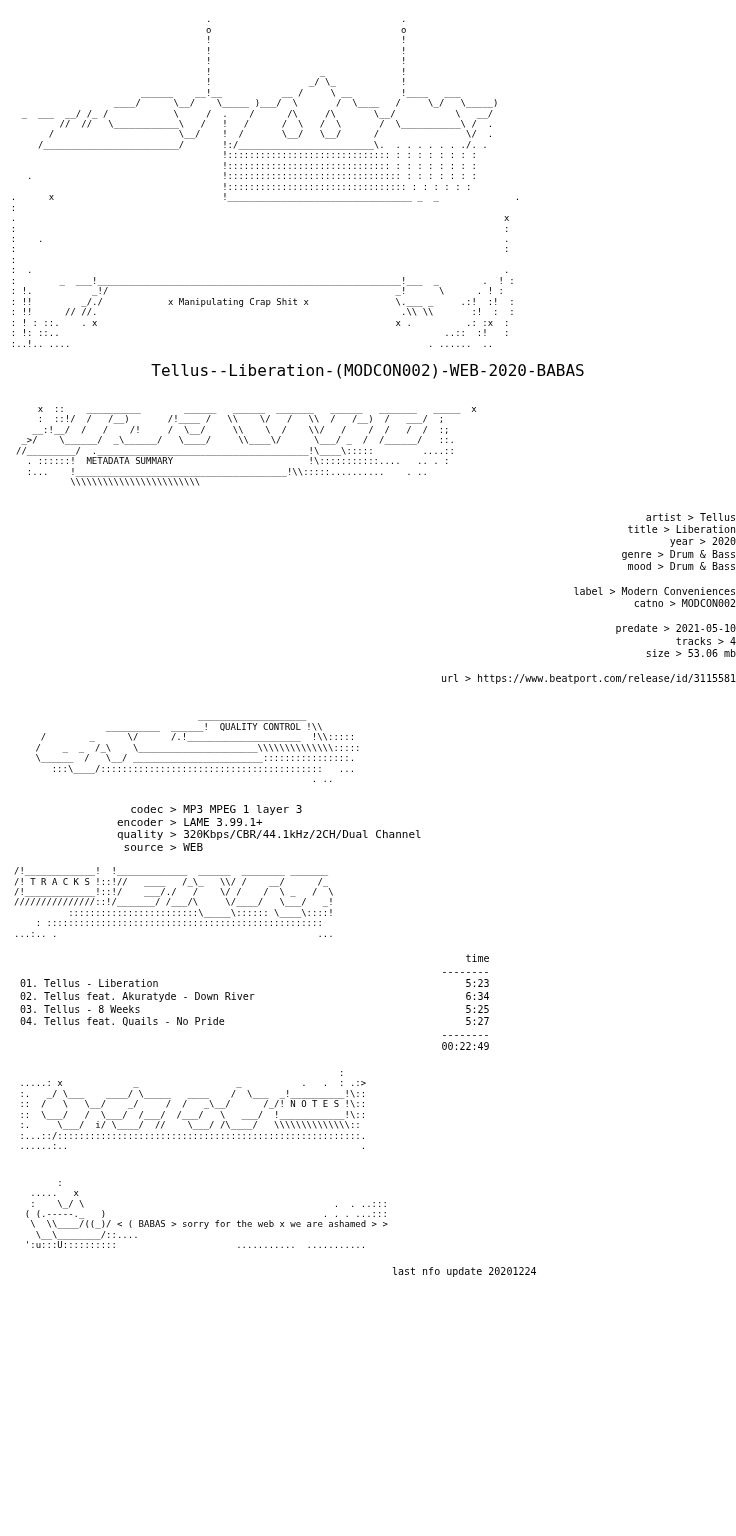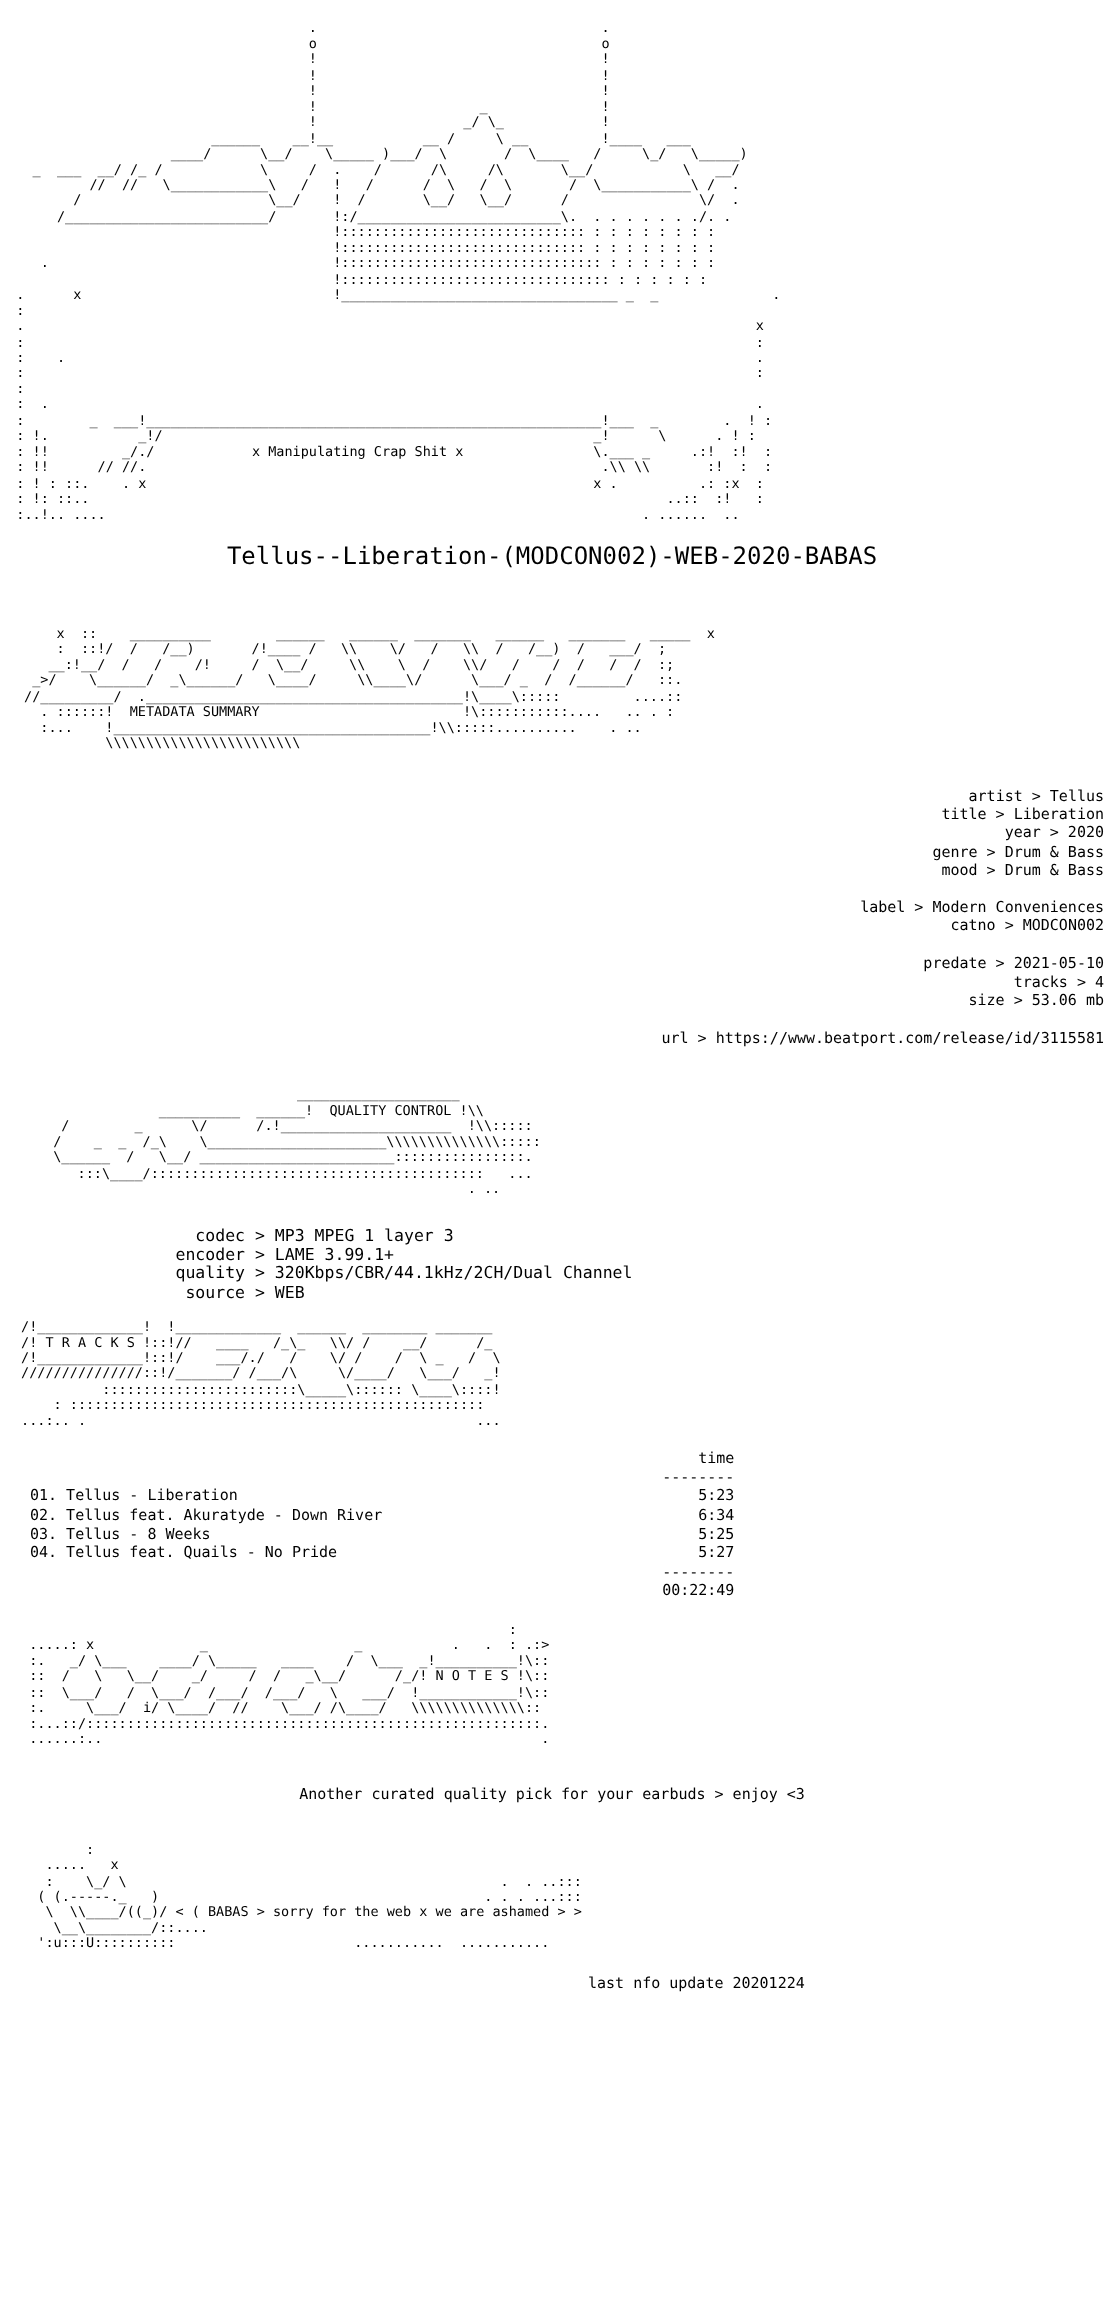--- a/index.html
+++ b/index.html
@@ -80,21 +80,21 @@
   : !!      // //.                                                        .\\ \\       :!  :  : 
   : ! : ::.    . x                                                       x .          .: :x  :  
   : !: ::..                                                                       ..::  :!   :  
   :..!.. ....                                                                  . ......  ..     </pre>
   </div>
 
   <div style="margin-top:12px;text-align:center;">
     <pre class="art" style="display:inline-block;font-size:16px;">Tellus--Liberation-(MODCON002)-WEB-2020-BABAS</pre>
   </div>
 
-  <div style="margin-top:38px;padding-left:16px;">
+  <div style="margin-top:24px;padding-left:16px;">
     <pre class="art" id="meta-art">    x  ::    __________        ______   ______  _______   ______   _______   _____  x
     :  ::!/  /   /__)       /!____ /   \\    \/   /   \\  /   /__)  /   ___/  ;    
    __:!__/  /   /    /!     /  \__/     \\    \  /    \\/   /    /  /   /  /  :;   
  _&gt;/    \______/  _\______/   \____/     \\____\/      \___/ _  /  /______/   ::.  
 //_________/  ._______________________________________!\____\:::::         ....::  
   . ::::::!  METADATA SUMMARY                         !\:::::::::::....   .. . :   
   :...    !_______________________________________!\\:::::..........    . ..  
           \\\\\\\\\\\\\\\\\\\\\\\\ </pre>
   </div>
 
@@ -157,23 +157,20 @@
     <pre class="art" id="notes-art">                                                            :       
  .....: x             _                  _           .   .  : .:&gt;   
  :.   _/ \___    ____/ \_____   ____    /  \___  _!__________!\::   
  ::  /   \   \__/    _/     /  /   _\__/      /_/! N O T E S !\::   
  ::  \___/   /  \___/  /___/  /___/   \   ___/  !____________!\::   
  :.     \___/  i/ \____/  //    \___/ /\____/   \\\\\\\\\\\\\\::   
  :...::/::::::::::::::::::::::::::::::::::::::::::::::::::::::::.   
  ......:..                                                      .   </pre>
   </div>
 
-  <div style="margin-top:18px;text-align:center;">
-    <pre class="art" style="display:inline-block;font-size:10px;">Another curated quality pick for your earbuds &gt; enjoy &lt;3</pre>
-  </div>
 
   <div style="margin-top:26px;padding-left:14px;">
     <pre class="art" id="footer-art">        :                                                                    
    .....   x                                                                 
    :    \_/ \                                              .  . ..:::        
   ( (.-----._   )                                        . . . ...:::        
    \  \\____/((_)/ &lt; ( BABAS &gt; sorry for the web x we are ashamed &gt; &gt;        
     \__\________/::....                                                      
   ':u:::U::::::::::                      ...........  ...........            </pre>
   </div>

